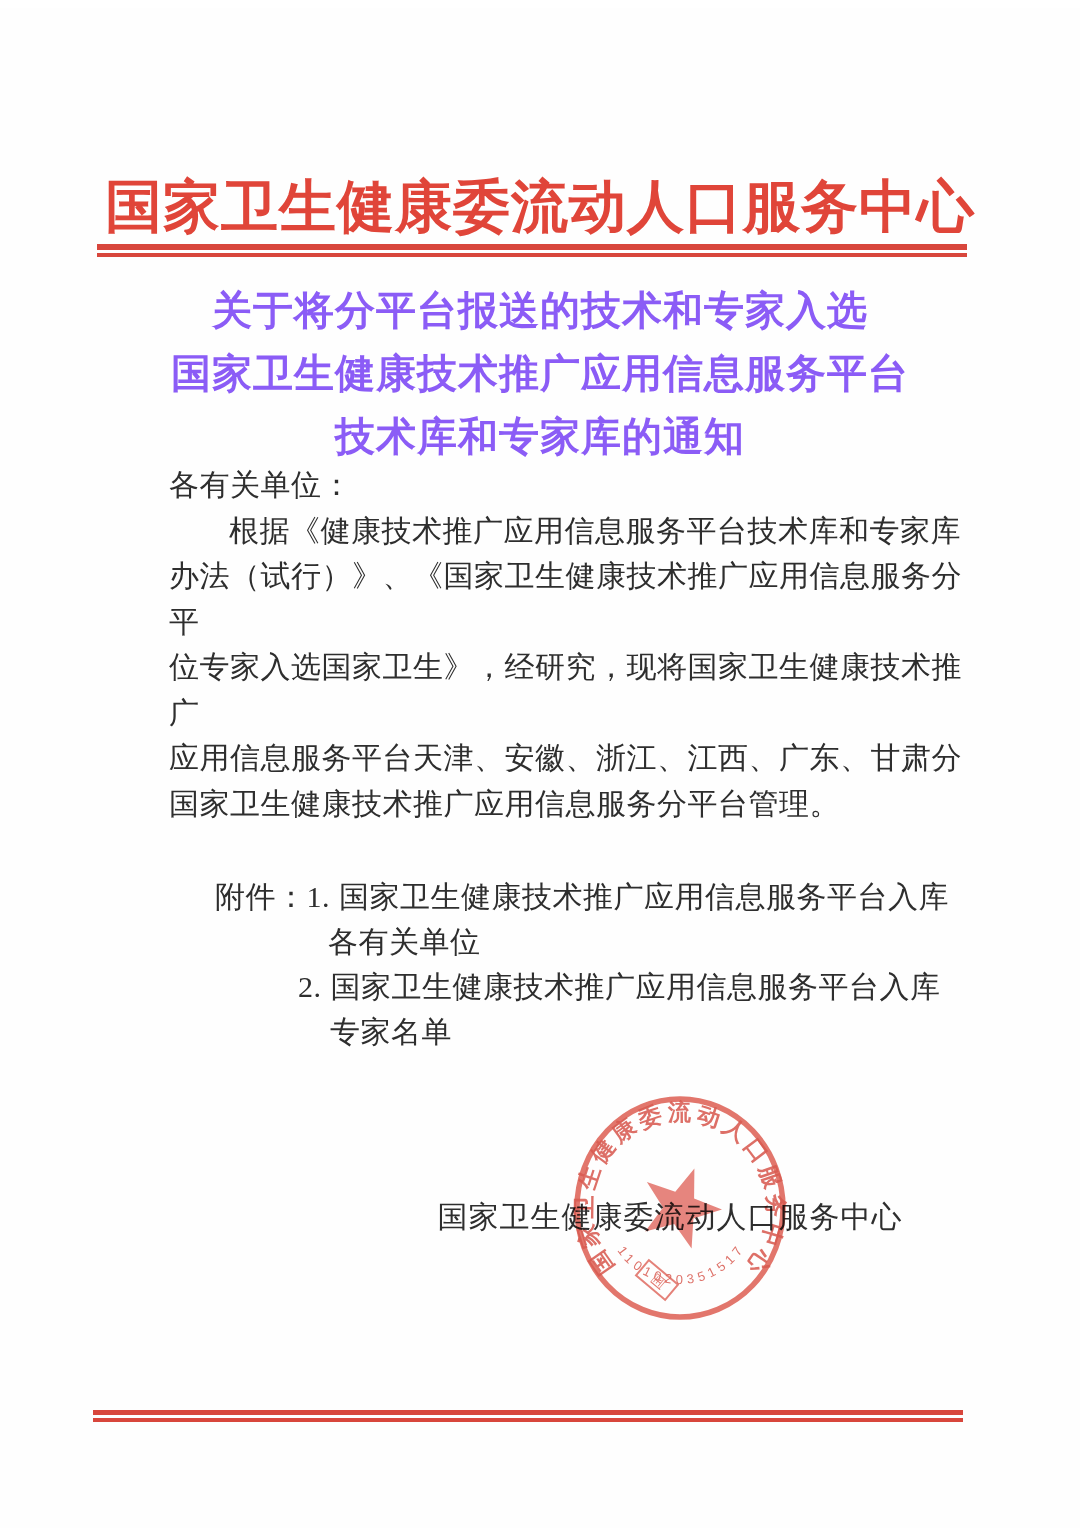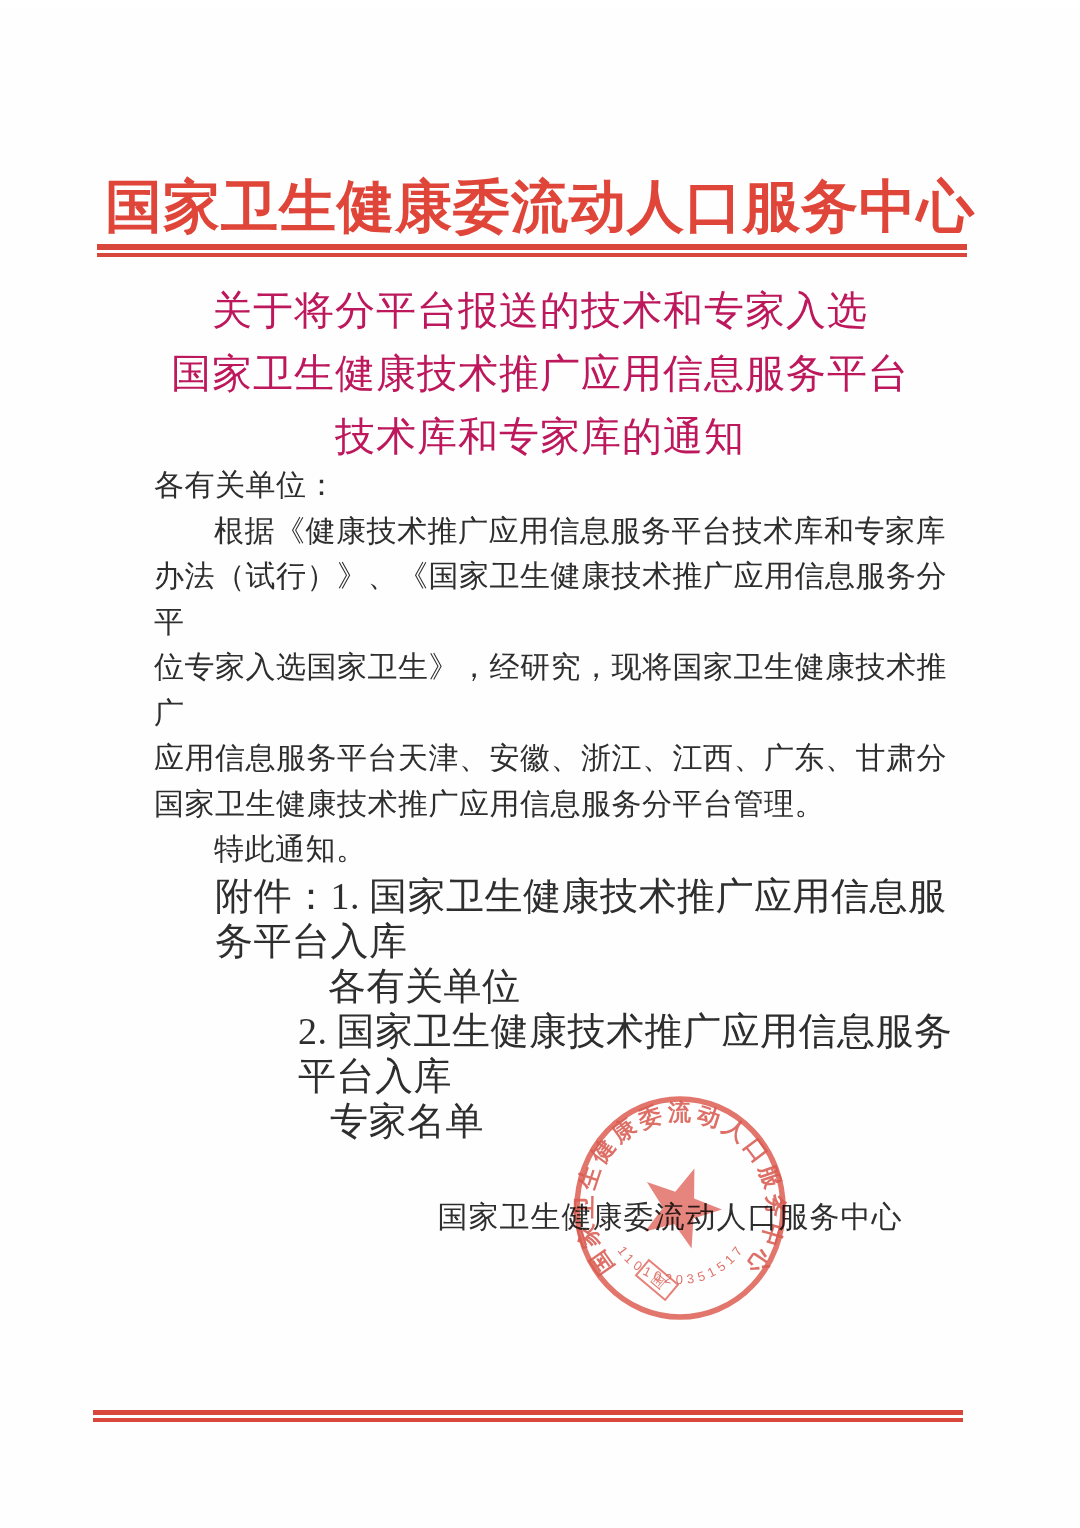--- a/index.html
+++ b/index.html
@@ -23,34 +23,34 @@
   .rule { position:absolute; left:97px; width:870px; }
   .rule-header { top:236px; }
   .rule-footer { top:1402px; left:93px; }
   .rule .bar1 { height:6px; background:#d8463c; }
   .rule .bar2 { height:4px; background:#d8463c; margin-top:3px; }
   .rule-footer .bar1 { height:5px; }
   
   .doc-title {
     position:absolute; top:271px; left:0; width:100%;
     text-align:center;
-    font-size:40px; font-weight:normal; line-height:63px;
-    color:#be185d; letter-spacing:1px;
+    font-size:40px; font-weight:bold; line-height:63px;
+    color:#8b5cf6; letter-spacing:1px;
   }
   
   .body-text {
-    position:absolute; left:154px; top:454px; width:800px;
+    position:absolute; left:169px; top:454px; width:800px;
     font-size:30px; line-height:45.5px; color:#2e2e2e;
     letter-spacing:0.5px;
   }
   .body-text .indent { text-indent:60px; }
   
   .attachments {
     position:absolute; left:215px; top:866px; width:760px;
-    font-size:38px; line-height:45px; color:#2e2e2e;
+    font-size:30px; line-height:45px; color:#2e2e2e;
     letter-spacing:0.5px;
   }
   .attachments .num { margin-right:9px; }
   .att-cont-1 { padding-left:113px; }
   .att-row-c  { padding-left:83px; }
   .att-cont-2 { padding-left:115px; }
   
   .signature {
     position:absolute; left:420px; top:1186px; width:500px;
     text-align:center;
@@ -83,21 +83,20 @@
     <div>技术库和专家库的通知</div>
   </div>
 
   <div class="body-text">
     <div>各有关单位：</div>
     <div class="indent">根据《健康技术推广应用信息服务平台技术库和专家库</div>
     <div>办法（试行）》、《国家卫生健康技术推广应用信息服务分平</div>
     <div>位专家入选国家卫生》，经研究，现将国家卫生健康技术推广</div>
     <div>应用信息服务平台天津、安徽、浙江、江西、广东、甘肃分</div>
     <div>国家卫生健康技术推广应用信息服务分平台管理。</div>
-    <div class="indent">特此通知。</div>
   </div>
 
   <div class="attachments">
     <div class="att-row-a">
       <span>附件：</span><span class="num">1.</span><span>国家卫生健康技术推广应用信息服务平台入库</span>
     </div>
     <div class="att-cont-1">各有关单位</div>
     <div class="att-row-c">
       <span class="num">2.</span><span>国家卫生健康技术推广应用信息服务平台入库</span>
     </div>

